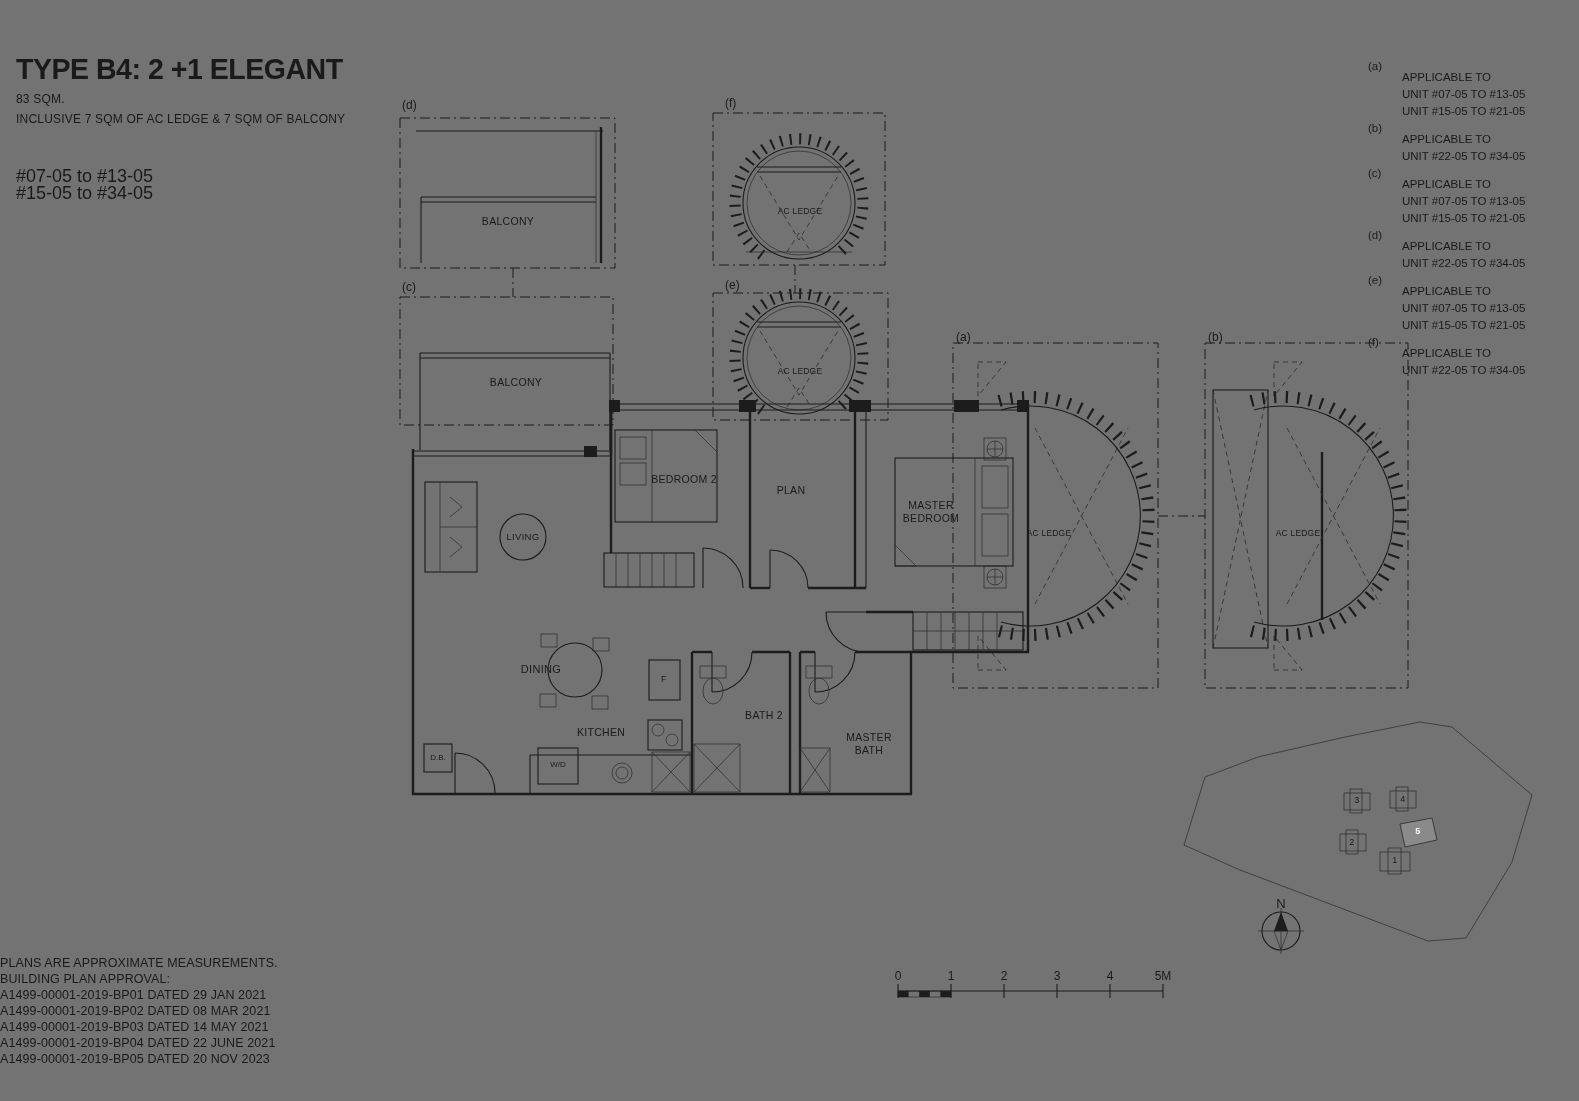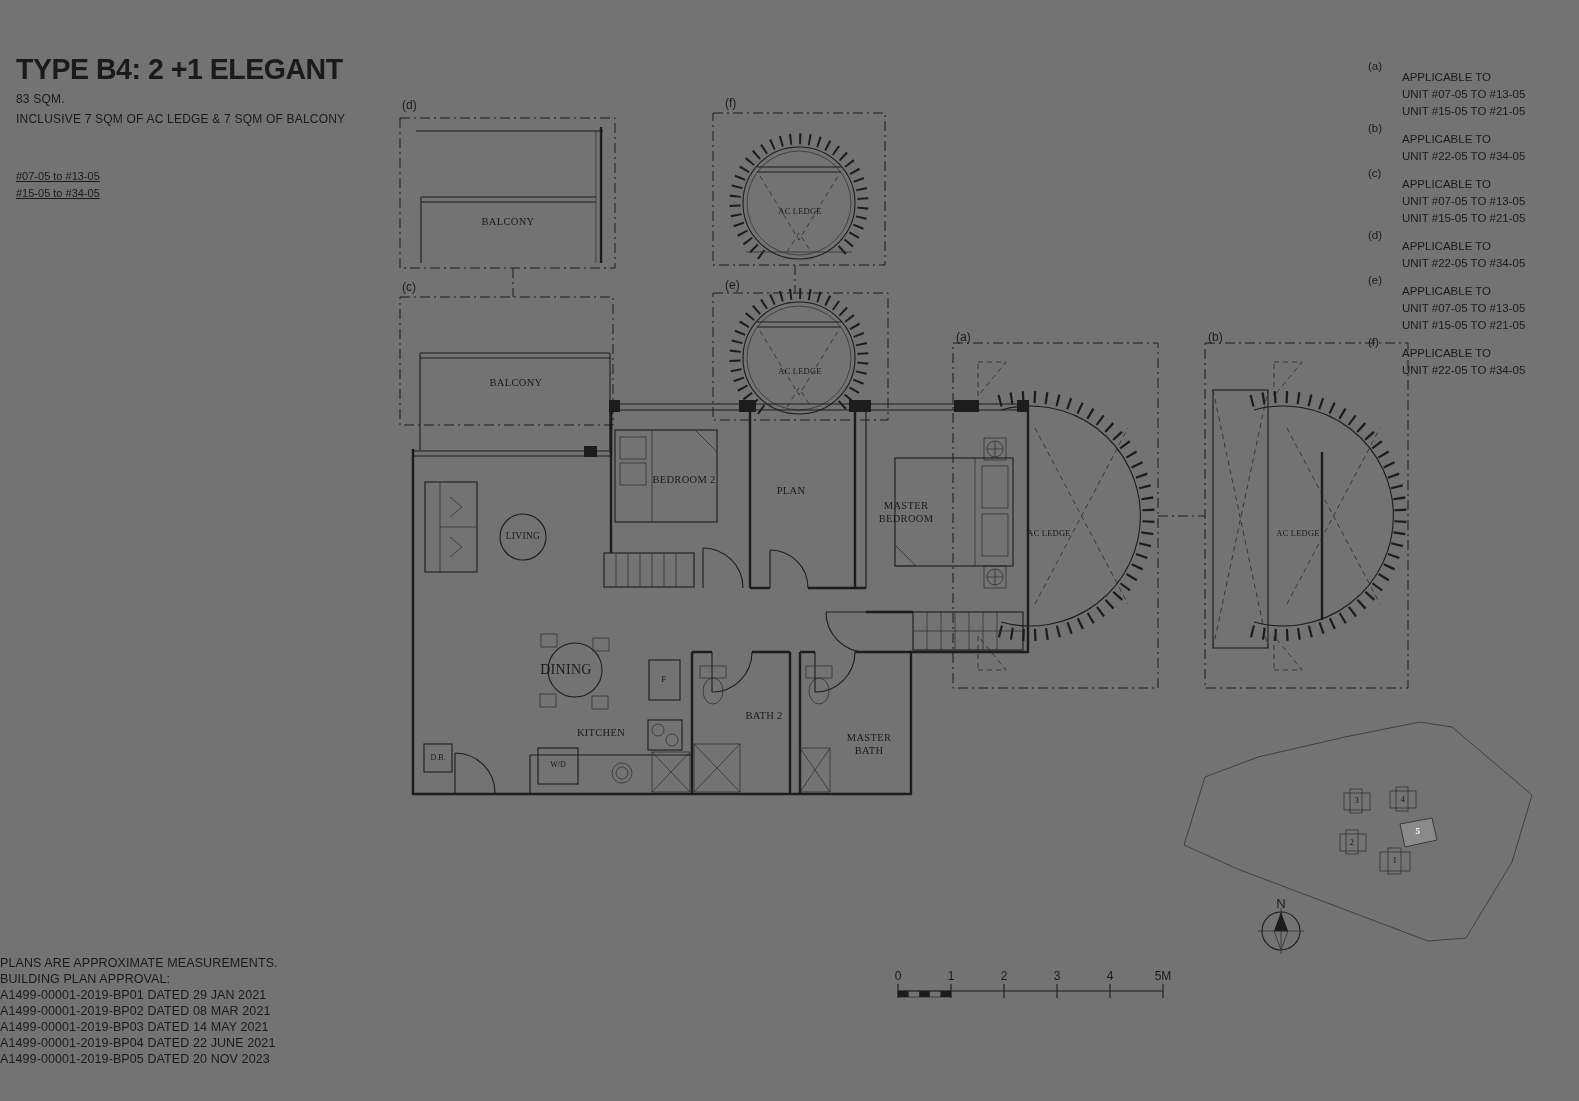--- a/index.html
+++ b/index.html
@@ -13,29 +13,29 @@
   .dsh{stroke:#2a2a2a;stroke-width:0.8;fill:none;stroke-dasharray:5 4;}
   .tick{stroke:#1c1c1c;stroke-width:11;fill:none;stroke-dasharray:2 7.5;}
   .tick2{stroke:#1c1c1c;stroke-width:12;fill:none;stroke-dasharray:2.2 9.5;}
   .blk{fill:#1c1c1c;stroke:none;}
   .bld5{fill:#8a8a8a;stroke:#3a3a3a;stroke-width:1;}
 
   .titleblock{position:absolute;left:16px;top:52px;}
   .titleblock h1{margin:0;font-size:30px;font-weight:bold;letter-spacing:-0.5px;
                  transform:scaleX(0.95);transform-origin:left;}
   .titleblock .sub{font-size:12px;margin-top:6px;letter-spacing:0.2px;}
-  .unitranges{position:absolute;left:16px;top:168px;font-size:11px;line-height:17px;text-decoration:underline;}
+  .unitranges{position:absolute;left:16px;top:168px;font-size:18px;line-height:17px;}
 
   .legend{position:absolute;left:1368px;top:58px;width:180px;font-size:11.5px;line-height:17px;}
   .legend .li{display:flex;}
   .legend .lk{width:34px;flex:0 0 34px;}
   .legend .lt{flex:1;margin-top:11px;}
 
   .lbl{position:absolute;transform:translate(-50%,-50%);font-size:10.5px;letter-spacing:0.3px;
-       white-space:nowrap;text-align:center;line-height:1.25;font-family:Liberation Serif, serif;}
+       white-space:nowrap;text-align:center;line-height:1.25;}
   .lbl.sm{font-size:8.5px;letter-spacing:0.2px;}
   .lbl.xs{font-size:8px;letter-spacing:0;}
   .lbl.wrap{white-space:normal;}
   .lbl.white{color:#ffffff;font-weight:bold;font-size:9px;}
   .lbl.bnum{font-size:9px;}
   .mk{position:absolute;font-size:12px;}
 
   .footer{position:absolute;left:0;top:955px;font-size:12.5px;line-height:16px;letter-spacing:0.1px;}
   .scale-label{position:absolute;transform:translate(-50%,-50%);font-size:12px;}
   .north-label{position:absolute;transform:translate(-50%,-50%);font-size:13px;}
@@ -339,25 +339,25 @@
   <div class="mk" style="left:725px;top:278px">(e)</div>
   <div class="mk" style="left:956px;top:330px">(a)</div>
   <div class="mk" style="left:1208px;top:330px">(b)</div>
 
   <div class="lbl" style="left:508px;top:222px">BALCONY</div>
   <div class="lbl sm" style="left:800px;top:211px">AC LEDGE</div>
   <div class="lbl" style="left:516px;top:383px">BALCONY</div>
   <div class="lbl sm" style="left:800px;top:371px">AC LEDGE</div>
   <div class="lbl" style="left:684px;top:480px">BEDROOM 2</div>
   <div class="lbl" style="left:791px;top:491px">PLAN</div>
-  <div class="lbl wrap" style="left:906px;top:512px;width:76px">MASTER BEDROOM</div>
+  <div class="lbl wrap" style="left:931px;top:512px;width:76px">MASTER BEDROOM</div>
   <div class="lbl sm" style="left:1049px;top:533px">AC LEDGE</div>
   <div class="lbl sm" style="left:1298px;top:533px">AC LEDGE</div>
   <div class="lbl" style="left:523px;top:537px;font-size:9.5px">LIVING</div>
-  <div class="lbl" style="left:566px;top:670px;font-size:14px">DINING</div>
+  <div class="lbl" style="left:541px;top:670px;font-size:11px">DINING</div>
   <div class="lbl" style="left:601px;top:733px">KITCHEN</div>
   <div class="lbl" style="left:764px;top:716px">BATH 2</div>
   <div class="lbl wrap" style="left:869px;top:744px;width:56px">MASTER BATH</div>
   <div class="lbl xs" style="left:438px;top:758px">D.B.</div>
   <div class="lbl xs" style="left:558px;top:765px">W/D</div>
   <div class="lbl" style="left:664px;top:680px;font-size:9px">F</div>
 
   <div class="footer">
     <div>PLANS ARE APPROXIMATE MEASUREMENTS.</div>
     <div>BUILDING PLAN APPROVAL:</div>

